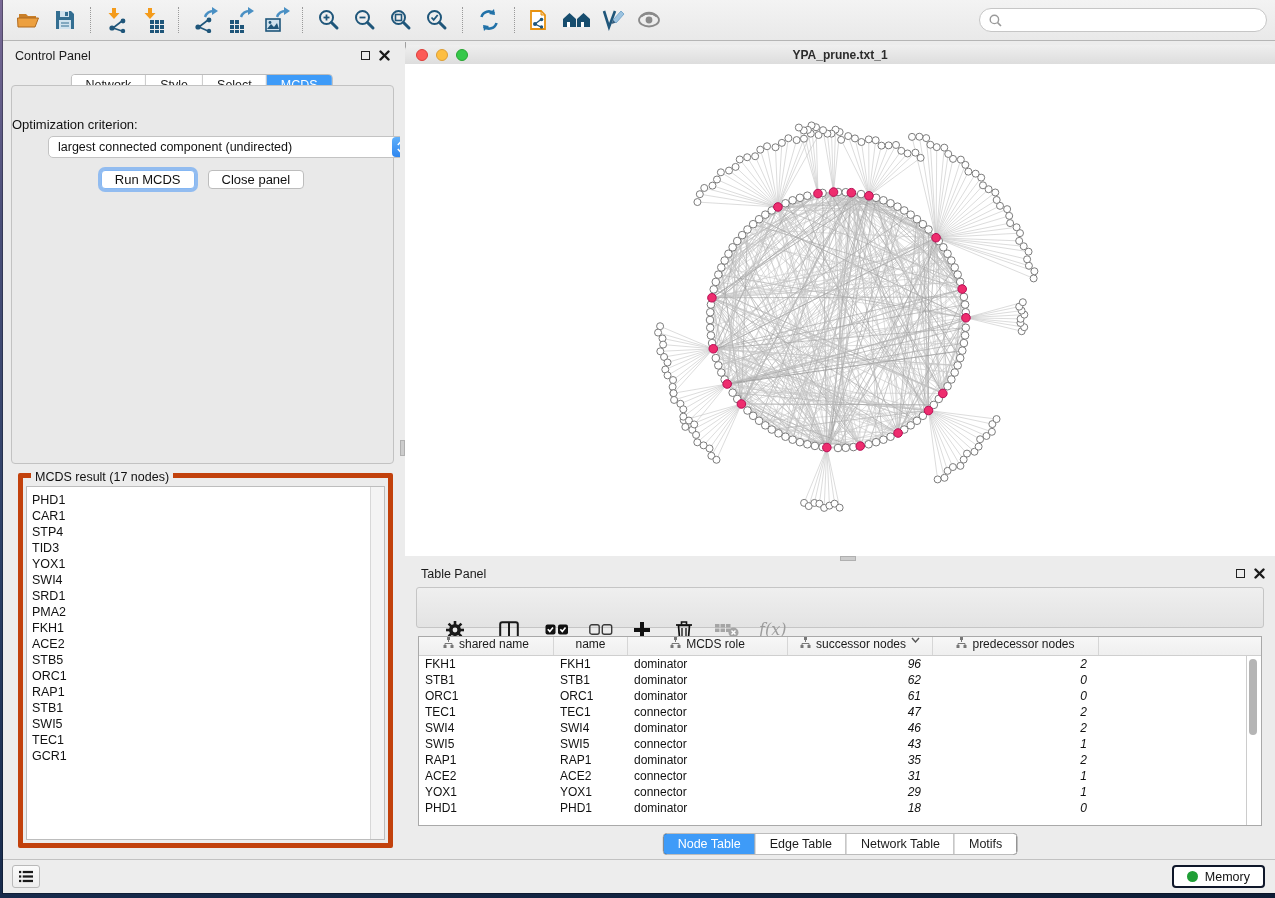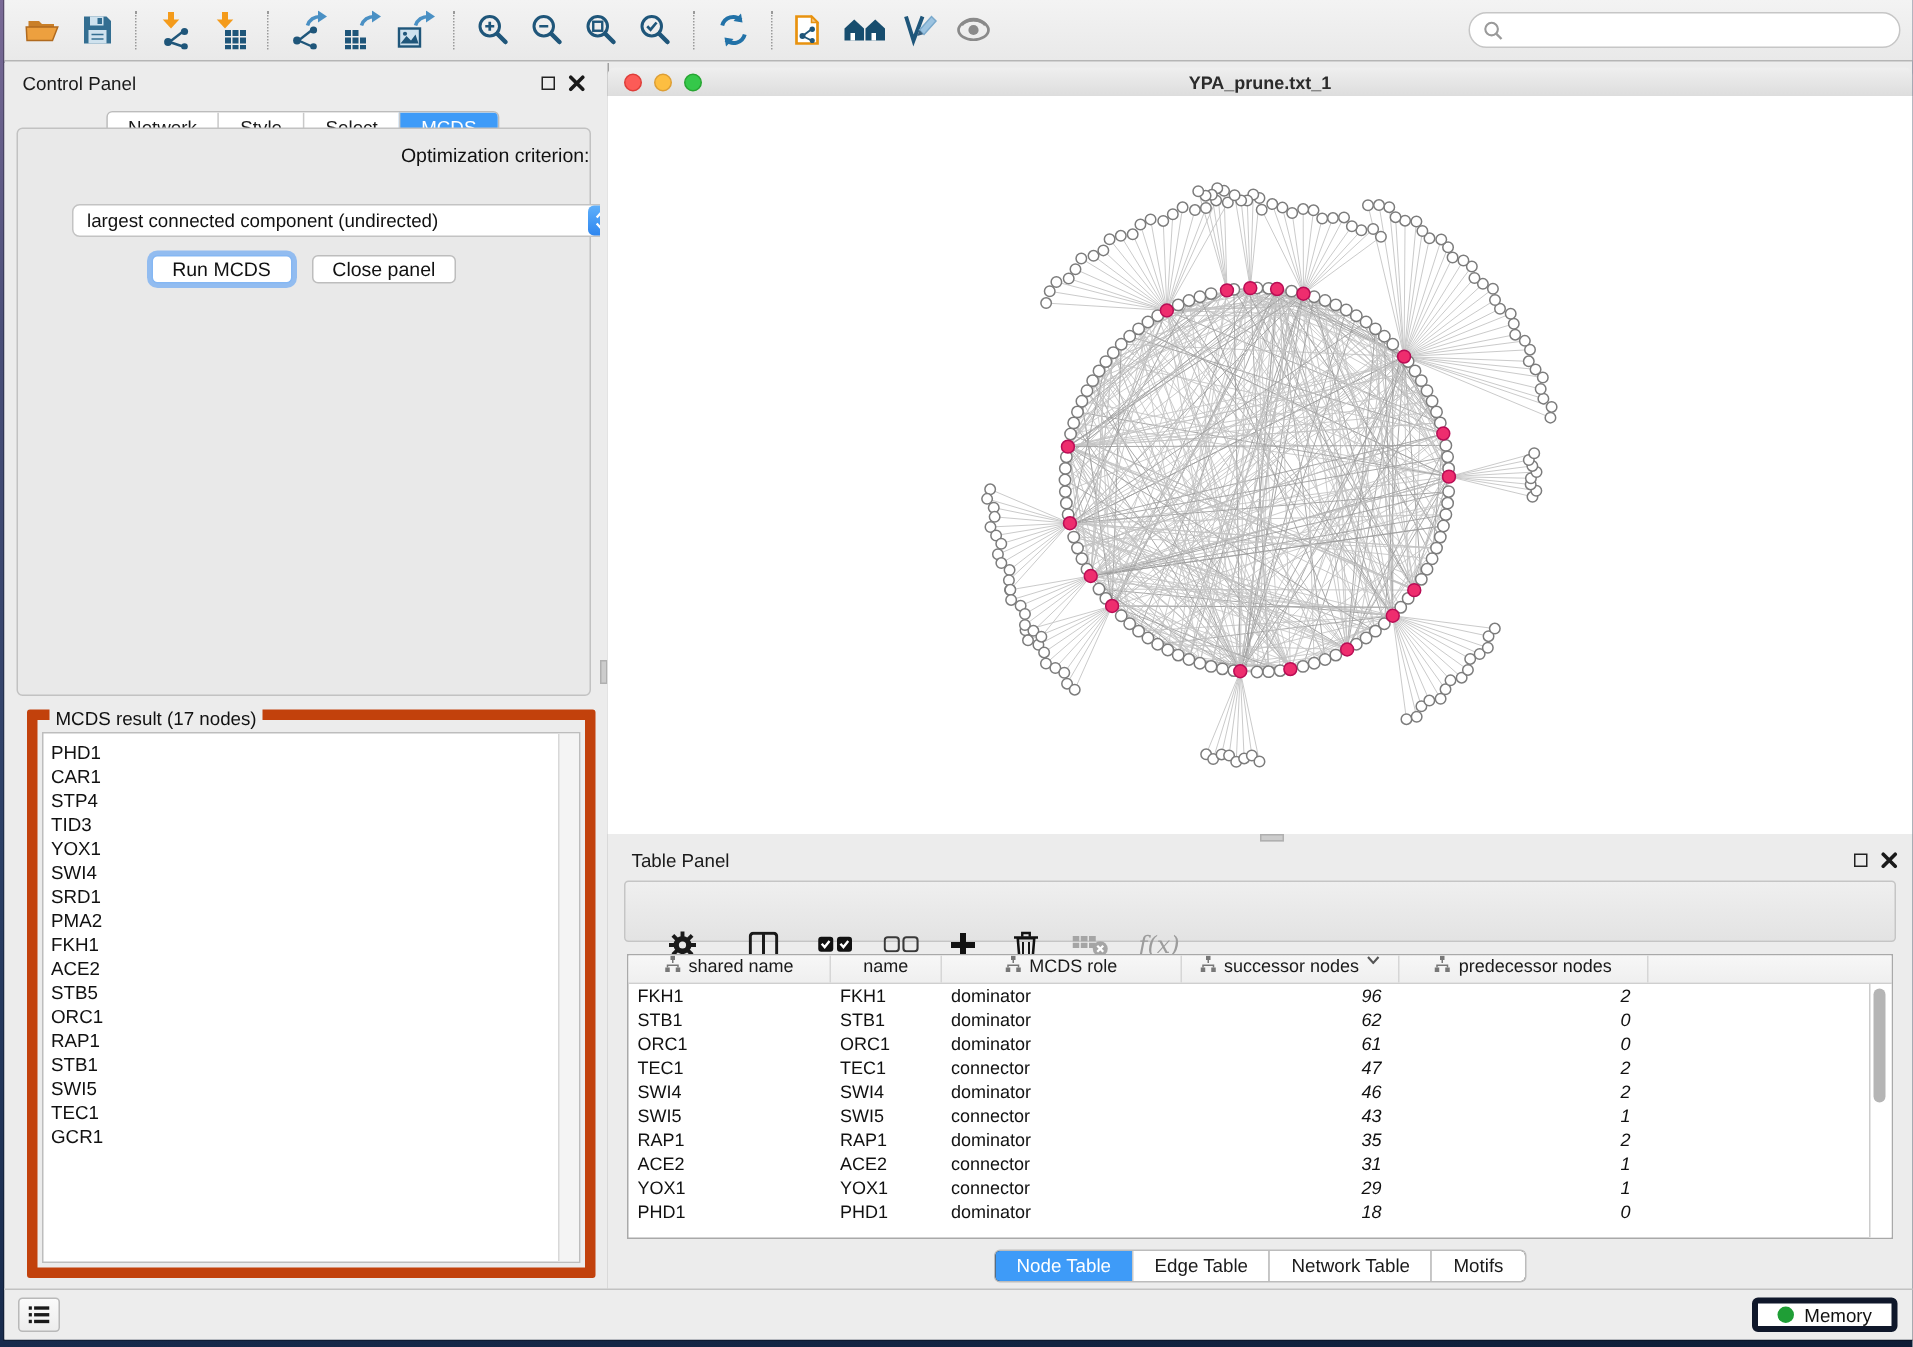--- a/index.html
+++ b/index.html
@@ -22,28 +22,28 @@
   .cpanel{position:absolute;left:0;top:0;width:397px;height:818px;background:#ececec;}
   .panel-title{position:absolute;left:12px;top:7px;font-size:12.5px;color:#1a1a1a;}
   .panel-btns{position:absolute;right:10px;top:8px;display:flex;gap:9px;align-items:center;}
   .float-btn{width:9px;height:9px;border:1.6px solid #222;background:transparent;padding:0;}
   .close-btn{background:none;border:none;padding:0;display:flex;}
   .tabs-seg{position:absolute;left:50%;transform:translateX(-50%);top:32px;display:flex;height:20px;border-radius:4px;overflow:hidden;border:1px solid #bcbcbc;background:#fff;}
   .seg{font-size:12.5px;color:#1a1a1a;background:#fff;border:none;border-left:1px solid #c9c9c9;padding:0 14px;height:100%;cursor:default;}
   .seg:first-child{border-left:none;}
   .seg.active{background:#3e9bf8;color:#fff;}
   .inner-box{position:absolute;left:8px;top:43px;width:381px;height:377px;background:#e9e9e9;border:1px solid #c2c2c2;border-radius:4px;}
-  .opt-label{position:absolute;top:10px;width:100%;text-align:right;font-size:13px;color:#111;}
+  .opt-label{position:absolute;top:31px;width:100%;text-align:left;font-size:13px;color:#111;}
   .dd{position:absolute;left:36px;top:50px;width:365px;height:22px;background:#fff;border:1px solid #c3c3c3;border-radius:5px;display:flex;align-items:center;box-sizing:border-box;}
   .dd-val{flex:1;font-size:12.5px;color:#111;padding-left:9px;white-space:nowrap;overflow:hidden;}
   .dd-step{width:19px;height:20px;margin-right:1px;background:linear-gradient(#5fb0fb,#2f86ef);border-radius:4px;display:flex;flex-direction:column;align-items:center;justify-content:center;gap:2px;}
   .cp-buttons{position:absolute;top:84px;width:100%;display:flex;justify-content:center;gap:13px;}
   .mac-btn{height:19px;padding:0 13px;background:#fff;border:1px solid #bdbdbd;border-radius:4px;font-size:13px;color:#111;cursor:default;}
   .mac-btn.focused{box-shadow:0 0 0 3px rgba(100,165,245,.65);border-color:#85b7f3;}
-  .fieldset{position:absolute;left:15px;top:431px;width:365px;height:365px;border:7px solid #c2410c;border-radius:2px;}
+  .fieldset{position:absolute;left:15px;top:431px;width:365px;height:365px;border:5px solid #c2410c;border-radius:2px;}
   .legend{position:absolute;left:8px;top:-8px;background:#ececec;padding:0 4px;font-size:12.5px;color:#111;}
   .mcds-list{position:absolute;left:3px;right:3px;top:8px;bottom:3px;background:#fff;border:1px solid #bdbdbd;overflow:hidden;}
   .mcds-scroll{position:absolute;right:0;top:0;bottom:0;width:13px;background:#f4f4f4;border-left:1px solid #d8d8d8;}
   .mcds-item{font-size:12.5px;line-height:16px;padding-left:5px;color:#111;}
   .mcds-items{padding-top:5px;}
   
   .vsplit{position:absolute;left:397px;top:0;width:5px;height:818px;background:#ececec;border-right:1px solid #9f9f9f;}
   .vsplit .grip{position:absolute;left:0;top:398px;width:5px;height:16px;background:#cccccc;border:1px solid #b0b0b0;box-sizing:border-box;}
   .hsplit{position:absolute;left:402px;top:514px;right:0;height:6px;background:#ececec;}
   .hsplit .grip{position:absolute;left:50%;top:0;width:16px;height:5px;background:#cccccc;border:1px solid #b0b0b0;box-sizing:border-box;}
@@ -69,21 +69,21 @@
   .tbody{position:absolute;left:0;right:14px;top:19px;bottom:0;overflow:hidden;}
   .tr{display:grid;grid-template-columns:135px 74px 160px 145px 166px 1fr;height:16px;}
   .td{font-size:12px;color:#111;line-height:16px;padding:0 6px;white-space:nowrap;overflow:hidden;}
   .td.num{text-align:right;padding-right:12px;font-style:italic;}
   .vscroll{position:absolute;right:0;top:19px;bottom:0;width:14px;background:#fff;border-left:1px solid #ccc;}
   .vscroll .thumb{position:absolute;left:2px;top:3px;width:8px;height:76px;background:#b5b5b5;border-radius:4px;}
   .btabs{position:absolute;left:50%;transform:translateX(-50%);top:271px;display:flex;height:20px;border-radius:4px;overflow:hidden;border:1px solid #bcbcbc;background:#000000;}
   
   .statusbar{position:absolute;left:0;bottom:0;right:0;height:33px;background:#ededed;border-top:1px solid #c2c2c2;}
   .listbtn{position:absolute;left:9px;top:5px;width:28px;height:23px;background:linear-gradient(#fbfbfb,#ededed);border:1px solid #b9b9b9;border-radius:3px;display:flex;align-items:center;justify-content:center;}
-  .membtn{position:absolute;right:10px;top:5px;height:23px;background:#fff;border:4px solid #0f172a;border-radius:4px;display:flex;align-items:center;gap:7px;padding:0 13px;font-size:12.5px;color:#111;}
+  .membtn{position:absolute;right:10px;top:5px;height:23px;background:#fff;border:2px solid #0f172a;border-radius:4px;display:flex;align-items:center;gap:7px;padding:0 13px;font-size:12.5px;color:#111;}
   .memdot{width:11px;height:11px;border-radius:50%;background:#1f9e36;}
   .shared-ico{flex:none;}
 </style>
 </head>
 <body>
 
 <div class="window">
 
   <div class="toolbar">
     <button class="tb">

